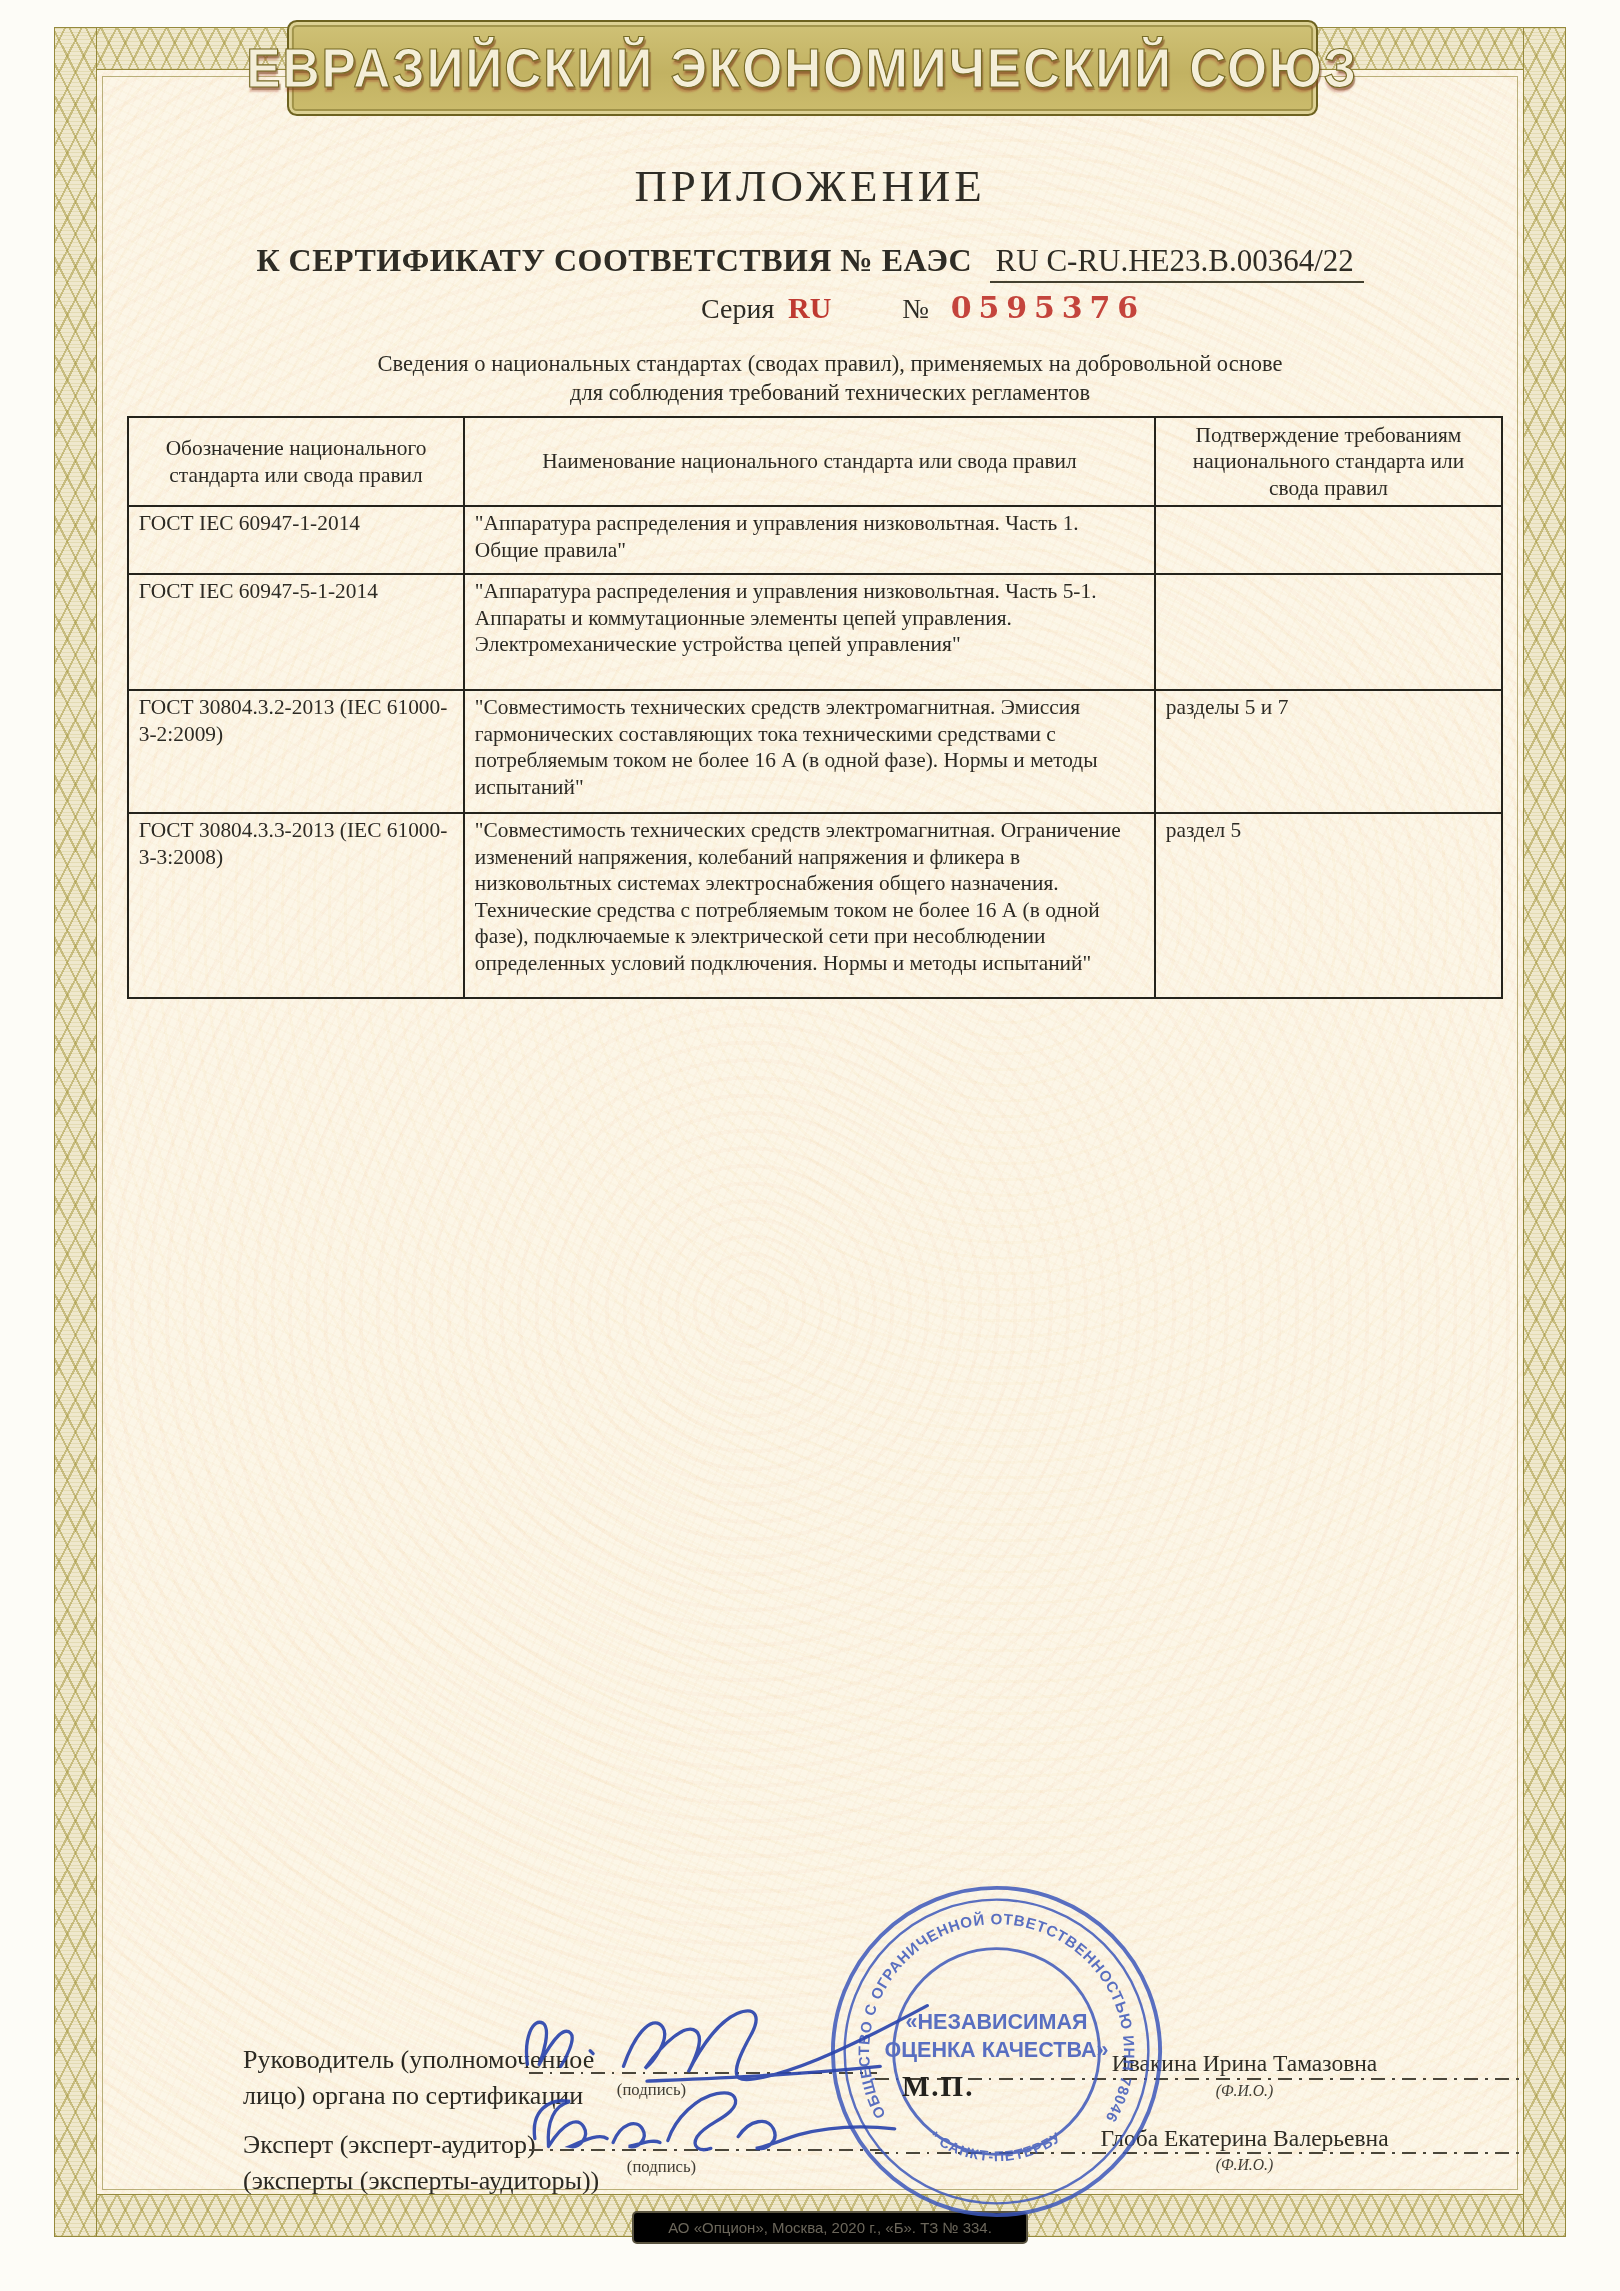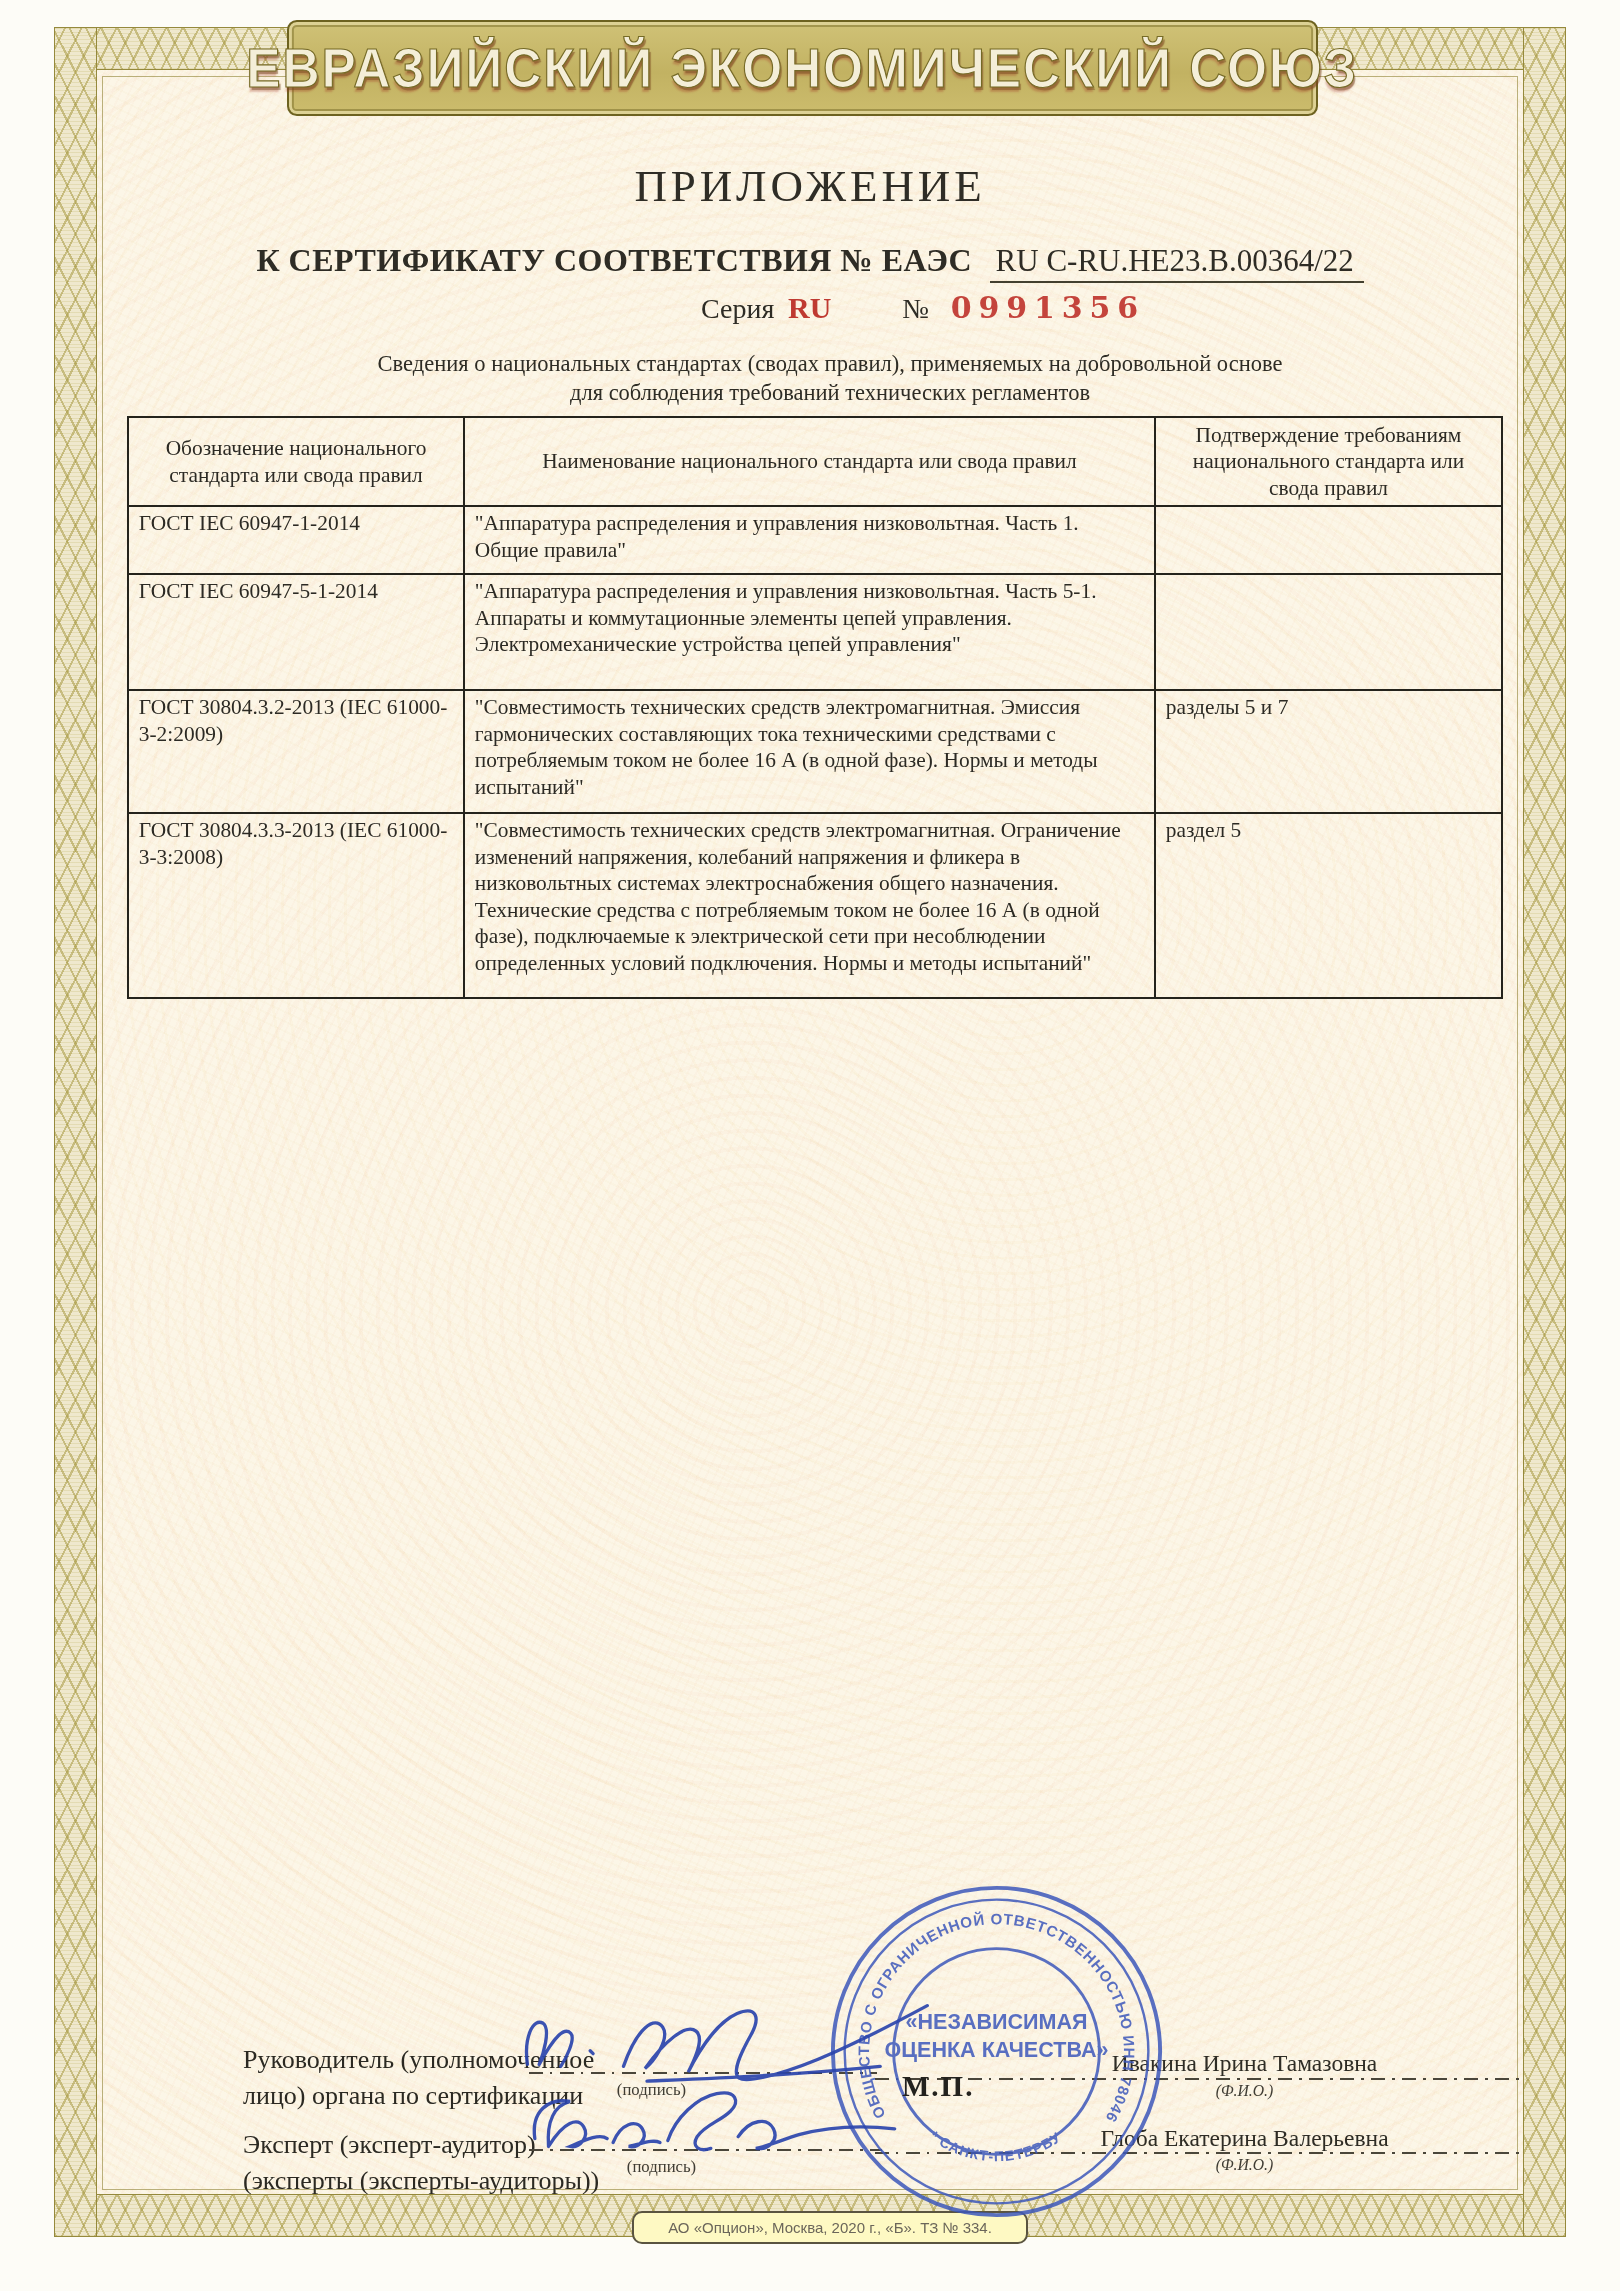--- a/index.html
+++ b/index.html
@@ -76,21 +76,21 @@
     background:repeating-linear-gradient(90deg,#4a463a 0 13.7px, transparent 13.7px 20.6px,#4a463a 20.6px 23.5px, transparent 23.5px 31px);}
   .small-caption{position:absolute; text-align:center; font-size:16.7px; color:#3f3c33;}
   .fio-caption{position:absolute; text-align:center; font-size:15.7px; color:#3f3c33;font-style:italic;}
   .sig-name{position:absolute; text-align:center; font-size:23.5px; color:#2e2c25; white-space:nowrap;}
   .mp-mark{position:absolute; left:902px; top:2070px; font-weight:bold; font-size:29px;
     letter-spacing:2px; color:#23221e; z-index:6;}
   .ink{position:absolute; z-index:5;}
   .stamp{position:absolute; left:828px; top:1880px; z-index:4; opacity:.85;}
   
   .imprint{position:absolute; left:632px; top:2211px; width:392px; height:29px; z-index:3;
-    background:#fef9c3; border:2px solid #5a5440; border-radius:10px;
+    background:#000000; border:2px solid #5a5440; border-radius:5px;
     display:flex; align-items:center; justify-content:center;
     font-family:"Liberation Sans", sans-serif; font-size:15px; color:#6b665a; white-space:nowrap;}
 </style>
 </head>
 <body>
 
 <div class="page">
 
   <div class="paper-bg"></div>
   <div class="band band-top"></div>
@@ -107,21 +107,21 @@
 
   <div class="cert-line">
     <span class="cert-label">К СЕРТИФИКАТУ СООТВЕТСТВИЯ № ЕАЭС</span>
     <span class="cert-number">RU C-RU.HE23.B.00364/22</span>
   </div>
 
   <div class="series-line">
     <span class="series-label">Серия</span>
     <span class="series-value">RU</span>
     <span class="num-sign">№</span>
-    <span class="blank-number">0991356</span>
+    <span class="blank-number">0595376</span>
   </div>
 
   <div class="intro">
     <div>Сведения о национальных стандартах (сводах правил), применяемых на добровольной основе</div>
     <div>для соблюдения требований технических регламентов</div>
   </div>
 
   <table class="std-table">
     <colgroup>
         <col style="width:336px">

